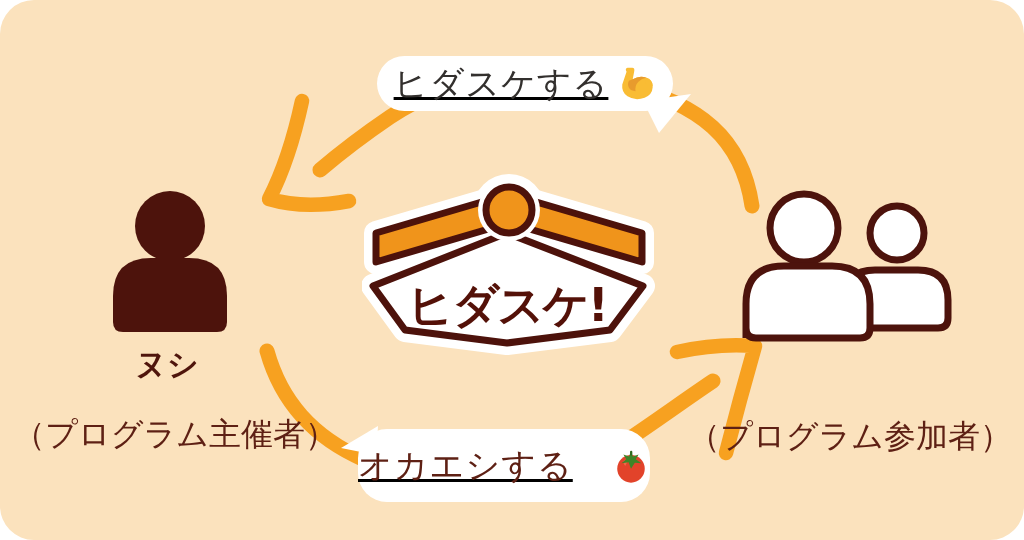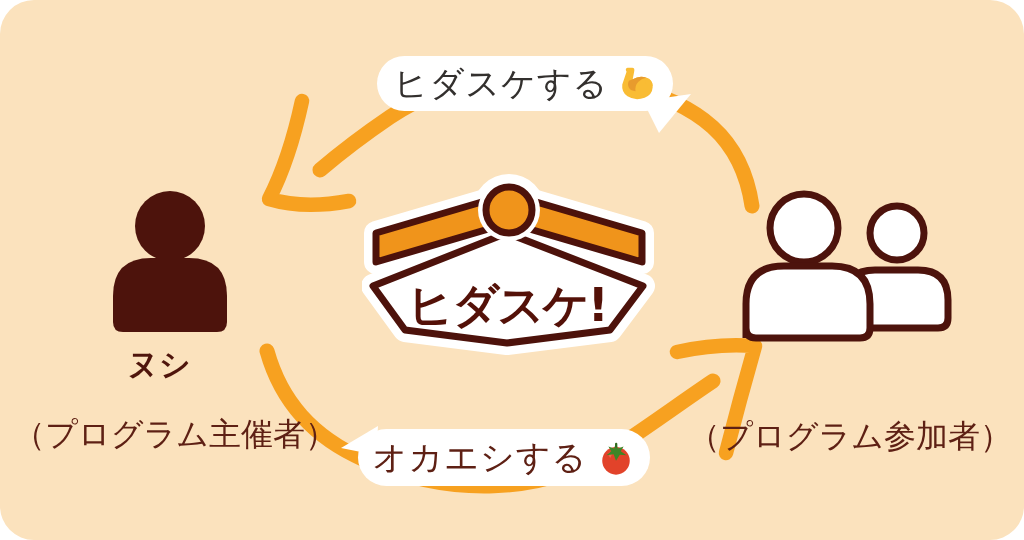--- a/index.html
+++ b/index.html
@@ -1,28 +1,28 @@
 <!DOCTYPE html>
 <html><head>
 <meta charset="utf-8">
 <style>
   html,body{margin:0;padding:0;background:#ffffff;}
   .stage{position:relative;width:1024px;height:540px;background:#ffffff;overflow:hidden;
          font-family:"DejaVu Sans","Liberation Sans",sans-serif;}
   .board{position:absolute;left:0;top:0;width:1024px;height:540px;background:#FBE2BD;border-radius:34px;}
   .layer{position:absolute;left:0;top:0;width:1024px;height:540px;pointer-events:none;}
-  .bubble{position:absolute;background:#ffffff;display:flex;align-items:center;justify-content:center;gap:10px;}
+  .bubble{position:absolute;background:#ffffff;display:flex;align-items:center;justify-content:center;gap:10px;text-decoration:underline;}
   .bubble-top{left:377px;top:56px;width:296px;height:55px;border-radius:28px;z-index:3;}
-  .bubble-bottom{left:358px;top:429px;width:292px;height:57px;border-radius:29px;z-index:3;}
+  .bubble-bottom{left:358px;top:429px;width:292px;height:73px;border-radius:29px;z-index:3;justify-content:space-between;}
   .bubble-label-top{font-size:34px;color:#33302E;letter-spacing:1px;white-space:nowrap;}
   .bubble-label-bottom{font-size:34px;color:#5E2014;letter-spacing:1px;white-space:nowrap;}
   .emoji-icon{width:38px;height:38px;display:block;}
   .name-label{position:absolute;font-size:31px;font-weight:bold;color:#4F150C;text-align:center;z-index:4;white-space:nowrap;}
   .role-label{position:absolute;font-size:32px;color:#5E2014;text-align:center;z-index:4;white-space:nowrap;margin-top:26px;}
-  .name-left{left:14px;top:344px;width:290px;}
+  .name-left{left:22px;top:344px;width:290px;}
   .role-left{left:5px;top:387px;width:340px;}
   .name-right{left:705px;top:344px;width:290px;}
   .role-right{left:680px;top:389px;width:340px;}
   .logo-wrap{position:absolute;left:362px;top:173px;width:300px;height:192px;z-index:5;}
   .person-wrap{position:absolute;z-index:2;}
   svg{display:block;}
 </style>
 </head>
 <body>
 

